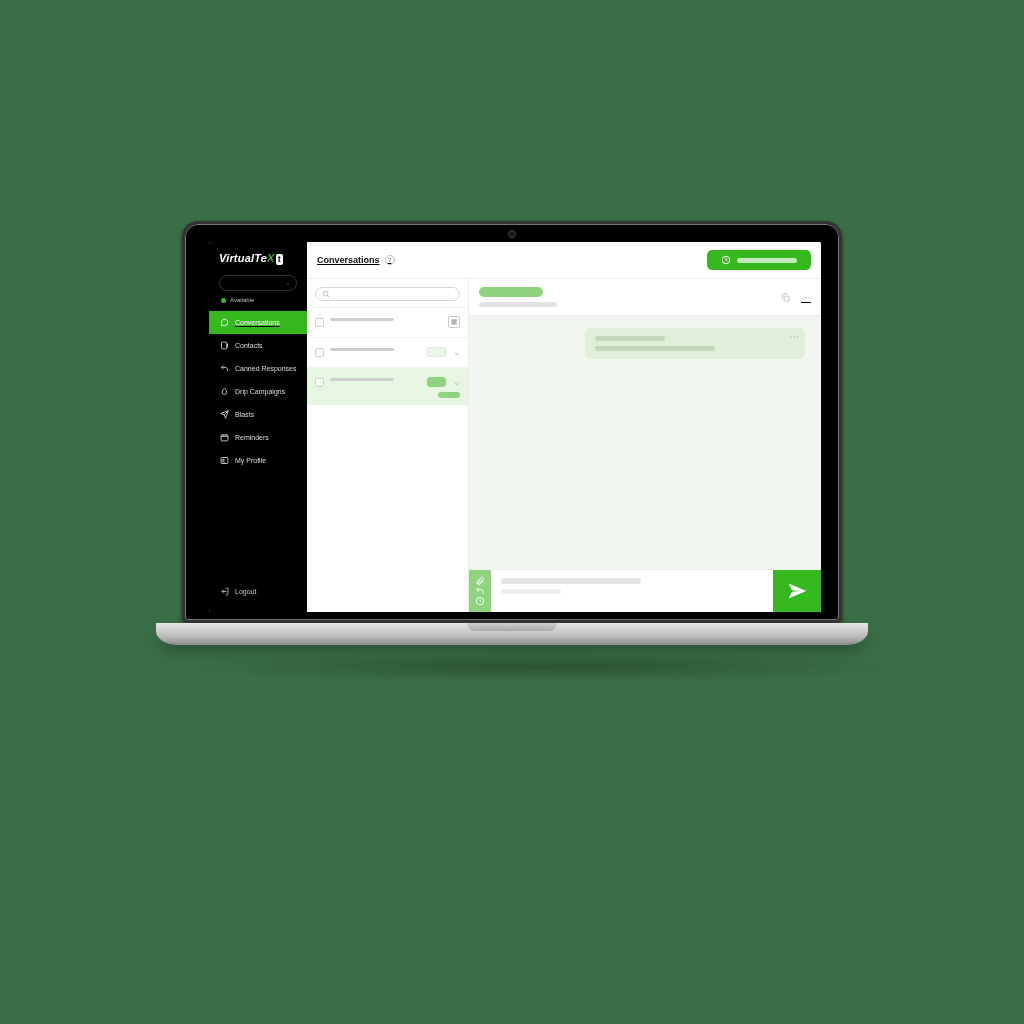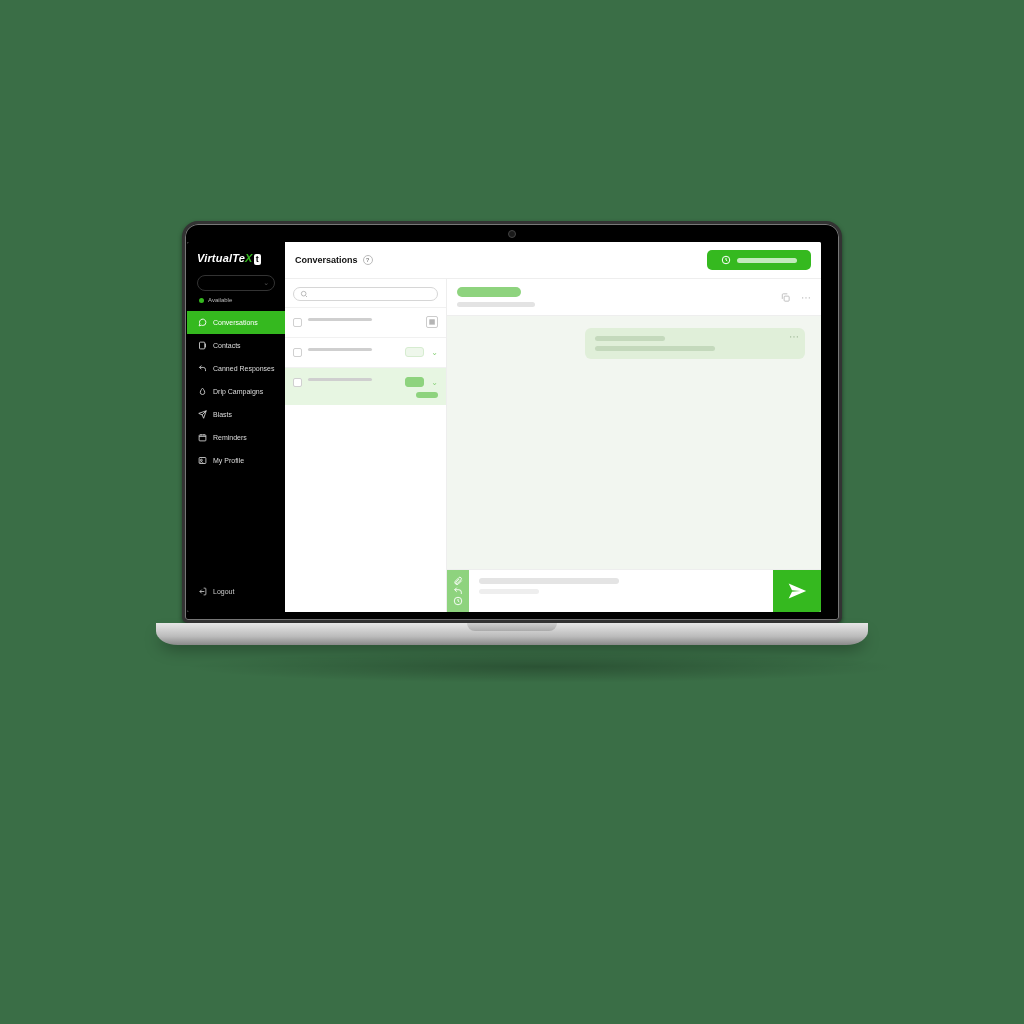--- a/index.html
+++ b/index.html
@@ -13,23 +13,24 @@
   }
   .laptop {
     width: 660px;
     position: relative;
     top: -60px;
   }
   .screen-bezel {
     background: #000;
     border: 3px solid #333;
     border-radius: 16px 16px 6px 6px;
-    padding: 18px 18px 8px 2px;
+    padding: 18px 18px 8px 24px;
     position: relative;
     box-shadow: 0 2px 4px rgba(0,0,0,.5), inset 0 0 0 1px #777;
+    text-decoration: underline;
   }
   .camera {
     position: absolute;
     top: 6px; left: 50%;
     transform: translateX(-50%);
     width: 8px; height: 8px;
     background: #1a1a1a;
     border-radius: 50%;
     border: 1px solid #444;
   }

